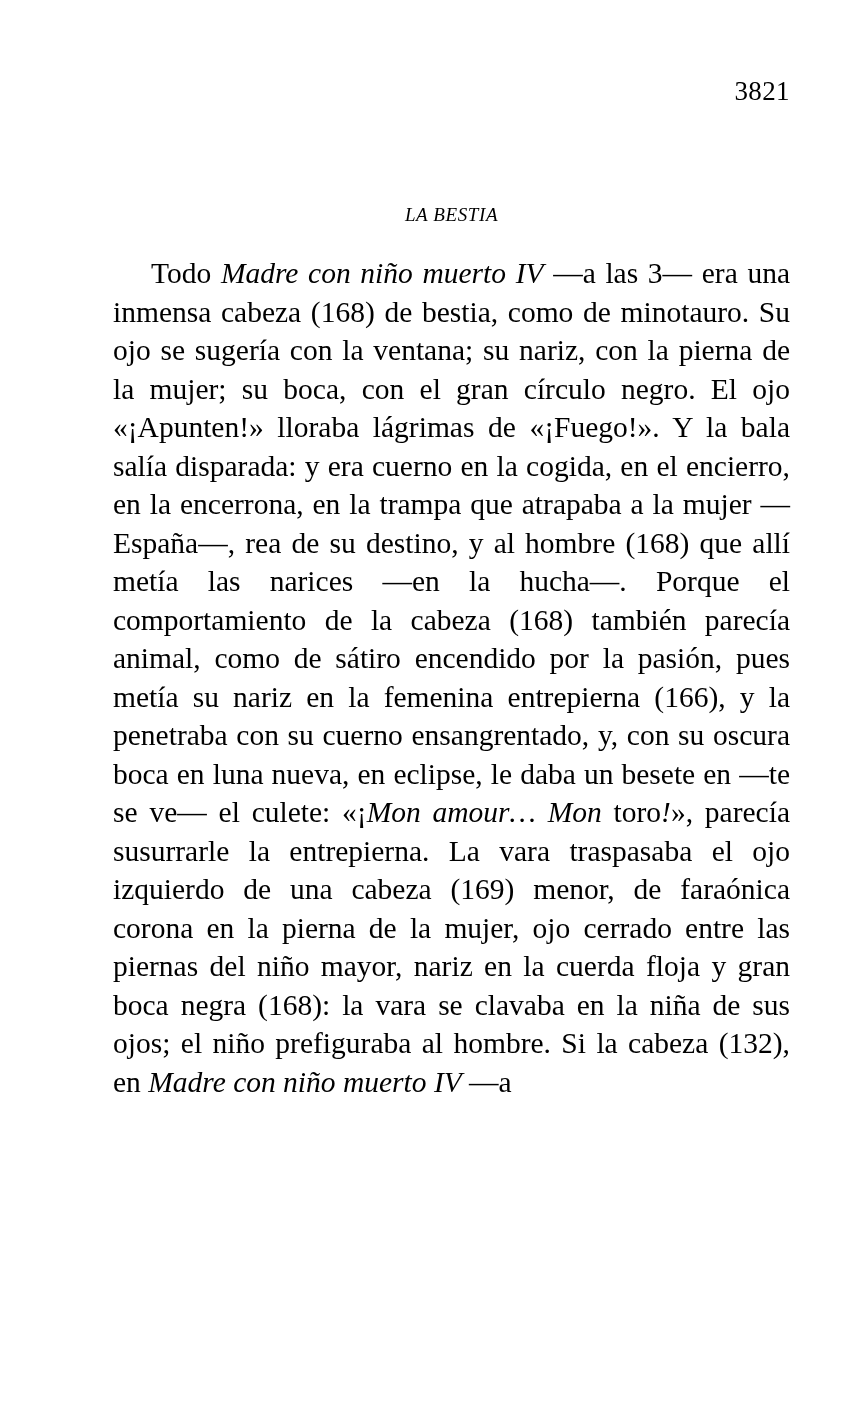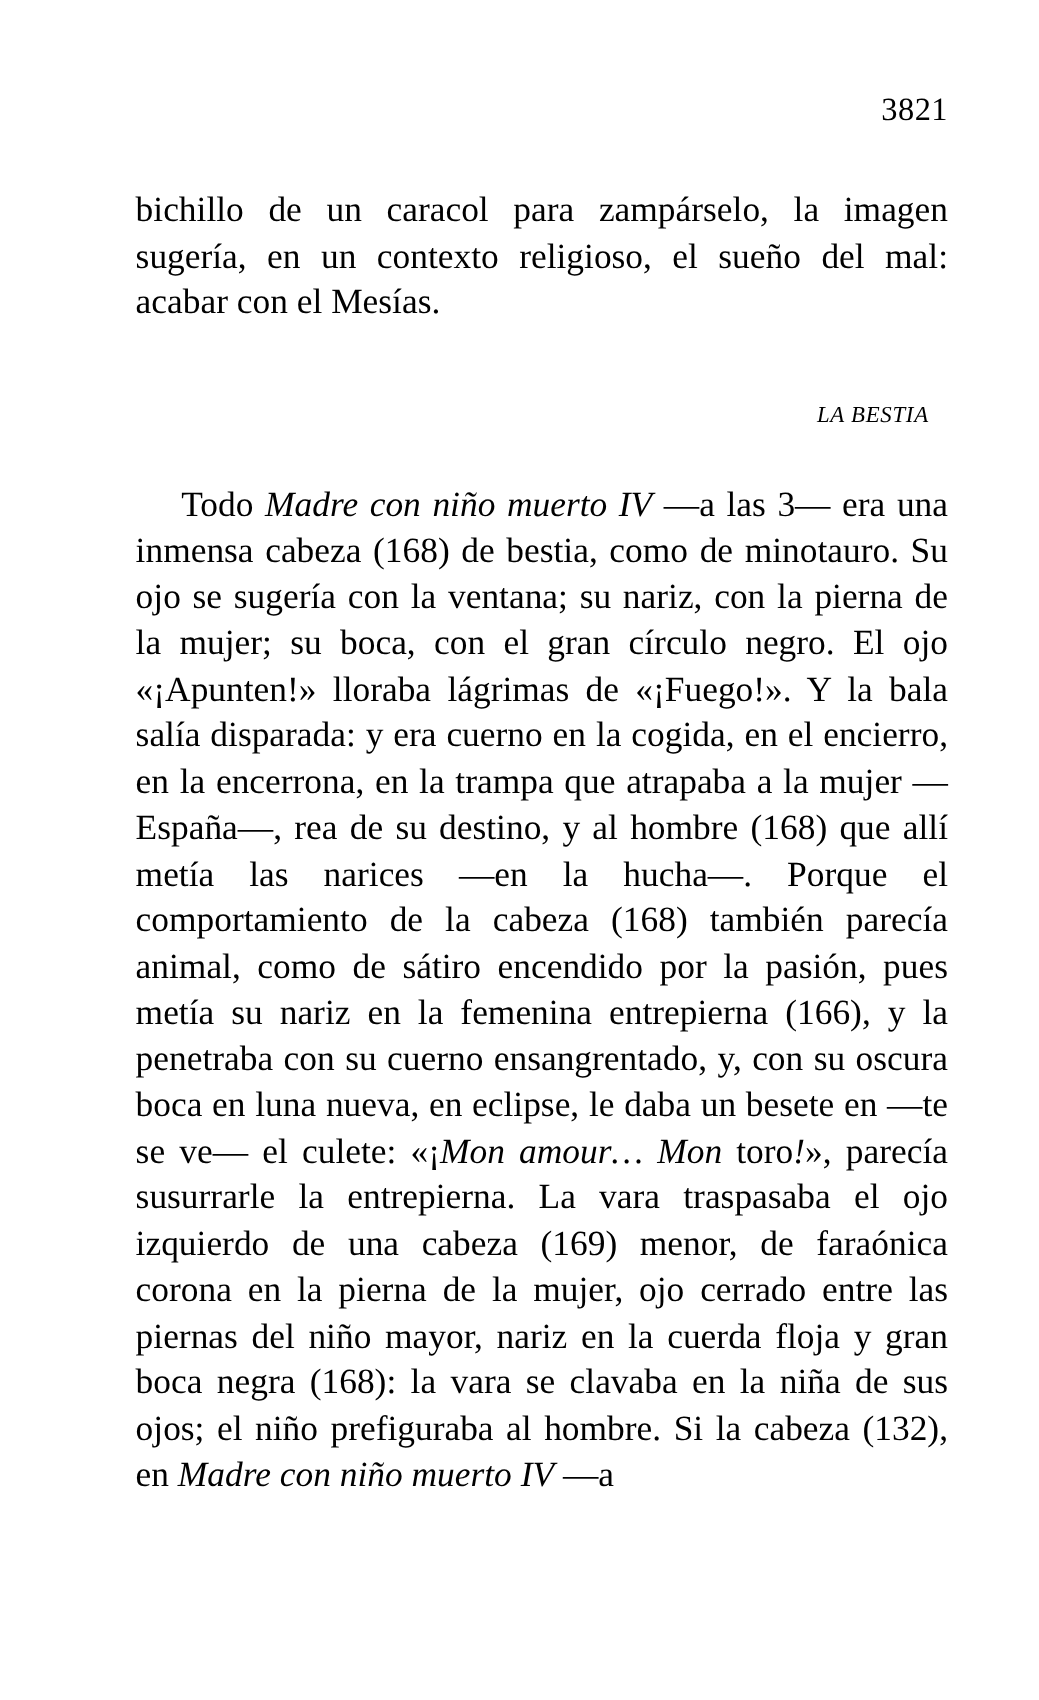--- a/index.html
+++ b/index.html
@@ -39,43 +39,42 @@
     text-align: justify;
     text-justify: inter-word;
     -webkit-hyphens: none;
     hyphens: none;
     word-spacing: 0px;
   }
   p.body.indent {
     text-indent: 38px;
   }
   .section-head {
-    margin: 16px;
+    margin: 0;
     font-size: 19px;
     line-height: 1;
     font-style: italic;
     font-weight: normal;
     letter-spacing: 0.6px;
-    text-align: right;
+    text-align: center;
   }
   .gap-before-head { height: 49px; }
   .gap-after-head  { height: 30px; }
   i.ti { }
   span.up { font-style: normal; }
 </style>
 </head>
 <body>
 
 <div class="page">
 
   <div class="folio">3821</div>
 
   <div class="textblock">
 
-    <p class="body">bichillo de un caracol para zampárselo, la imagen sugería, en un contexto religioso, el sueño del mal: acabar con el Mesías.</p>
 
     <div class="gap-before-head"></div>
 
     <h2 class="section-head">LA BESTIA</h2>
 
     <div class="gap-after-head"></div>
 
     <p class="body indent"><span>Todo </span><i class="ti">Madre con niño muerto IV</i><span> —a las 3— era una inmensa cabeza (168) de bestia, como de minotauro. Su ojo se sugería con la ventana; su nariz, con la pierna de la mujer; su boca, con el gran círculo negro. El ojo «¡Apunten!» lloraba lágrimas de «¡Fuego!». Y la bala salía disparada: y era cuerno en la cogida, en el encierro, en la encerrona, en la trampa que atrapaba a la mujer —España—, rea de su destino, y al hombre (168) que allí metía las narices —en la hucha—. Porque el comportamiento de la cabeza (168) también parecía animal, como de sátiro encendido por la pasión, pues metía su nariz en la femenina  entrepierna (166), y la penetraba con su cuerno ensangrentado, y, con su oscura boca en luna nueva, en eclipse, le daba un besete en —te se ve— el culete: «¡</span><i class="ti">Mon amour</i><i class="ti">… </i><i class="ti">Mon</i><span class="up"> toro</span><i class="ti">!</i><span>», parecía susurrarle la entrepierna. La vara traspasaba el ojo izquierdo de una cabeza (169) menor, de faraónica corona en la pierna de la mujer, ojo cerrado entre las piernas del niño mayor, nariz en la cuerda floja y gran boca negra (168): la vara se clavaba en la niña de sus ojos; el niño prefiguraba al hombre. Si la cabeza (132), en </span><i class="ti">Madre con niño muerto IV</i><span> —a</span></p>
 
   </div>

